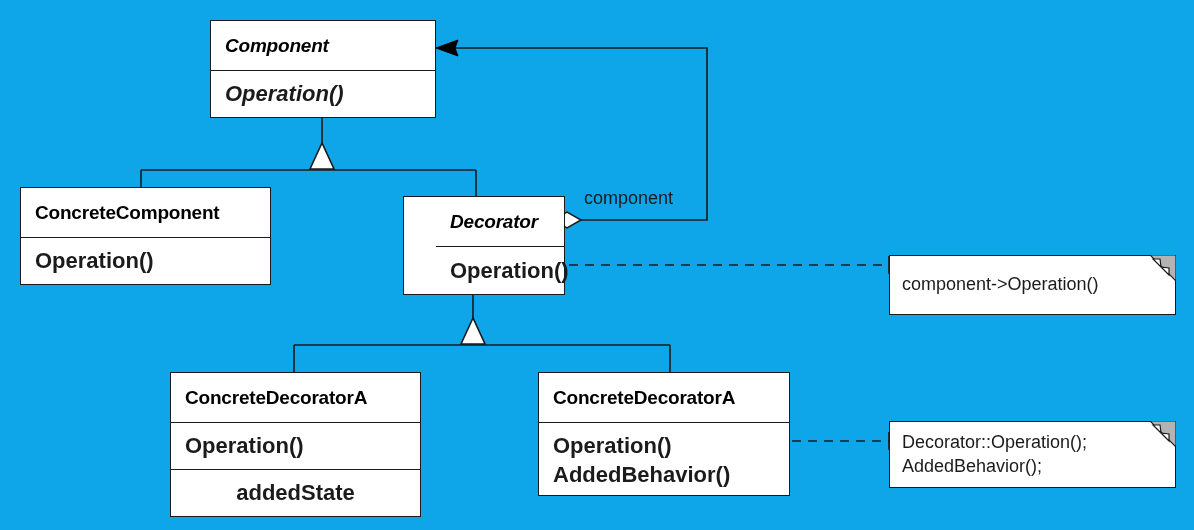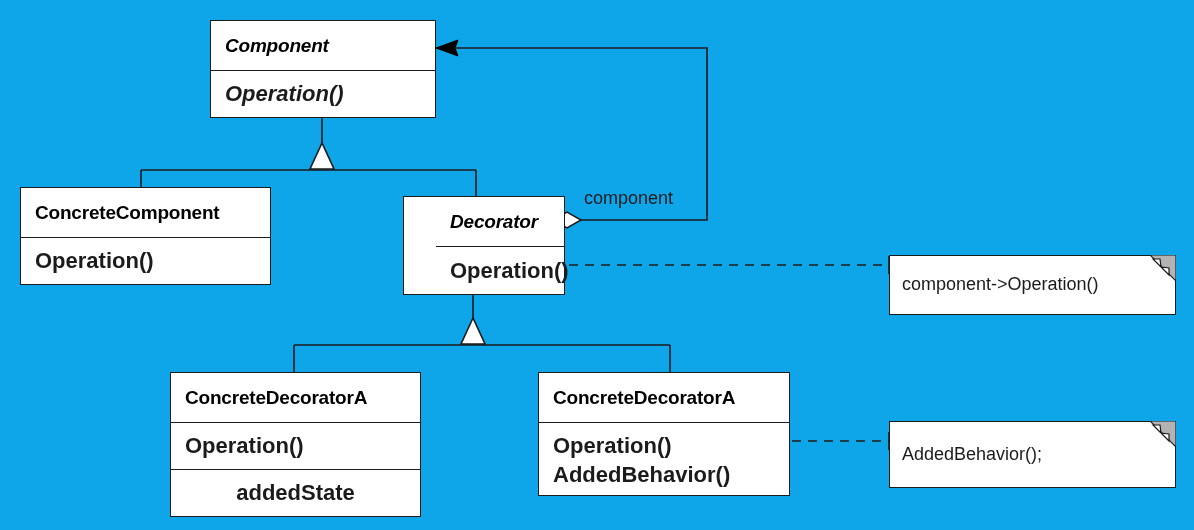--- a/index.html
+++ b/index.html
@@ -212,20 +212,21 @@
 
   <div class="uml-note" id="note-decorator" style="left:889px; top:239px; width:287px; height:60px;">
     <div class="uml-note-line">component-&gt;Operation()</div>
     <svg class="note-fold" viewBox="0 0 26 26" width="26" height="26">
       <polygon points="0,0 26,0 26,26" fill="#b3b3b3" stroke="#1b1b1b" stroke-width="1.2"></polygon>
       <polygon points="3,4 19,20 19,13 11,12 10,4" fill="#ffffff" stroke="#1b1b1b" stroke-width="1.2"></polygon>
     </svg>
   </div>
 
   <div class="uml-note" id="note-decorator-b" style="left:889px; top:405px; width:287px; height:67px;">
+    <div class="uml-note-line">Decorator::Operation();</div>
     <div class="uml-note-line">AddedBehavior();</div>
     <svg class="note-fold" viewBox="0 0 26 26" width="26" height="26">
       <polygon points="0,0 26,0 26,26" fill="#b3b3b3" stroke="#1b1b1b" stroke-width="1.2"></polygon>
       <polygon points="3,4 19,20 19,13 11,12 10,4" fill="#ffffff" stroke="#1b1b1b" stroke-width="1.2"></polygon>
     </svg>
   </div>
 
 </div>
 
 </body></html>

